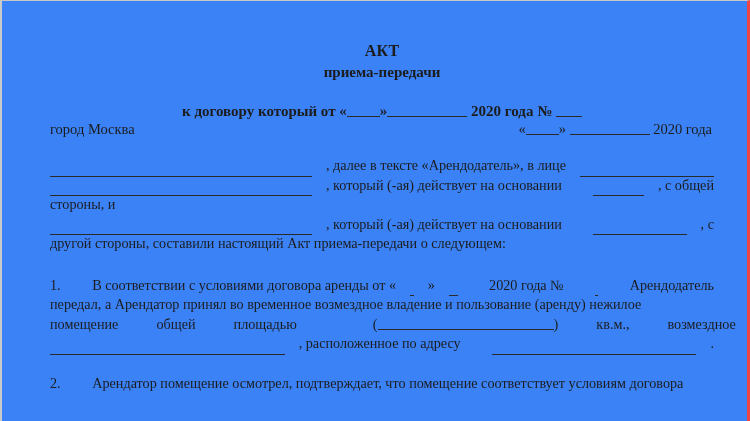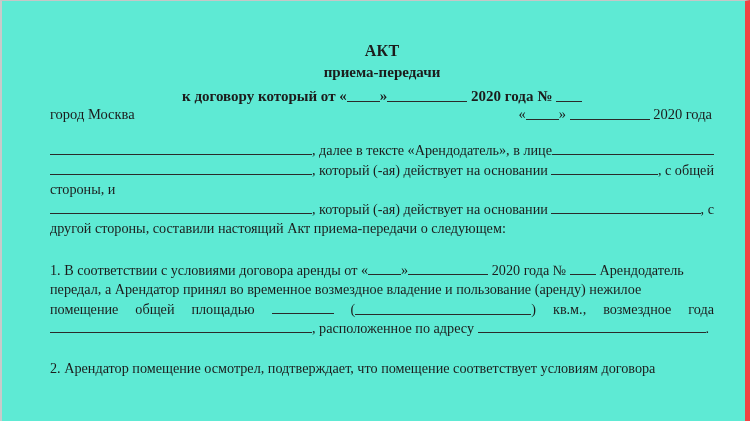--- a/index.html
+++ b/index.html
@@ -11,25 +11,25 @@
     height: 421px;
     background: #d2d3d3;
     font-family: "Liberation Serif", "DejaVu Serif", serif;
     color: #1c1c1c;
     overflow: hidden;
   }
   .page {
     position: relative;
     width: 750px;
     height: 421px;
-    background: #5eead4;
+    background: #3b82f6;
     box-sizing: border-box;
     border-top: 1px solid #c6c7c7;
     border-left: 2px solid #c9caca;
-    border-right: 5px solid #ef4444;
+    border-right: 3px solid #ef4444;
     overflow: hidden;
   }
   .doc {
     position: absolute;
     left: 48px;
     top: 40px;
     width: 664px;
   }
 
   
@@ -39,21 +39,21 @@
     font-size: 15.5px;
     line-height: 20px;
   }
   .title-main {
     font-size: 16px;
     letter-spacing: 0.3px;
     margin-bottom: 1px;
   }
   .title-sub {
     font-size: 15px;
-    margin-bottom: 4px;
+    margin-bottom: 19px;
   }
   .title-line3 {
     font-size: 15px;
     white-space: nowrap;
   }
 
   
   .city-row {
     display: flex;
     justify-content: space-between;
@@ -89,22 +89,23 @@
   .b-xs   { width: 26px; }
   .b-s    { width: 62px; }
   .b-sm   { width: 80px; }
   .b-xl   { width: 176px; }
   .b-xxl  { width: 228px; }
   .b-huge { width: 262px; }
   .b-num  { width: 33px; }
 
   .line-flex {
     display: flex;
-    align-items: flex-start;
+    align-items: flex-end;
     white-space: nowrap;
+    gap: 14px;
   }
   .line-flex .grow { flex: 1 1 auto; min-width: 10px; }
 </style>
 </head>
 <body>
 
 <div class="page">
   <div class="doc">
 
     <div class="title-block">

